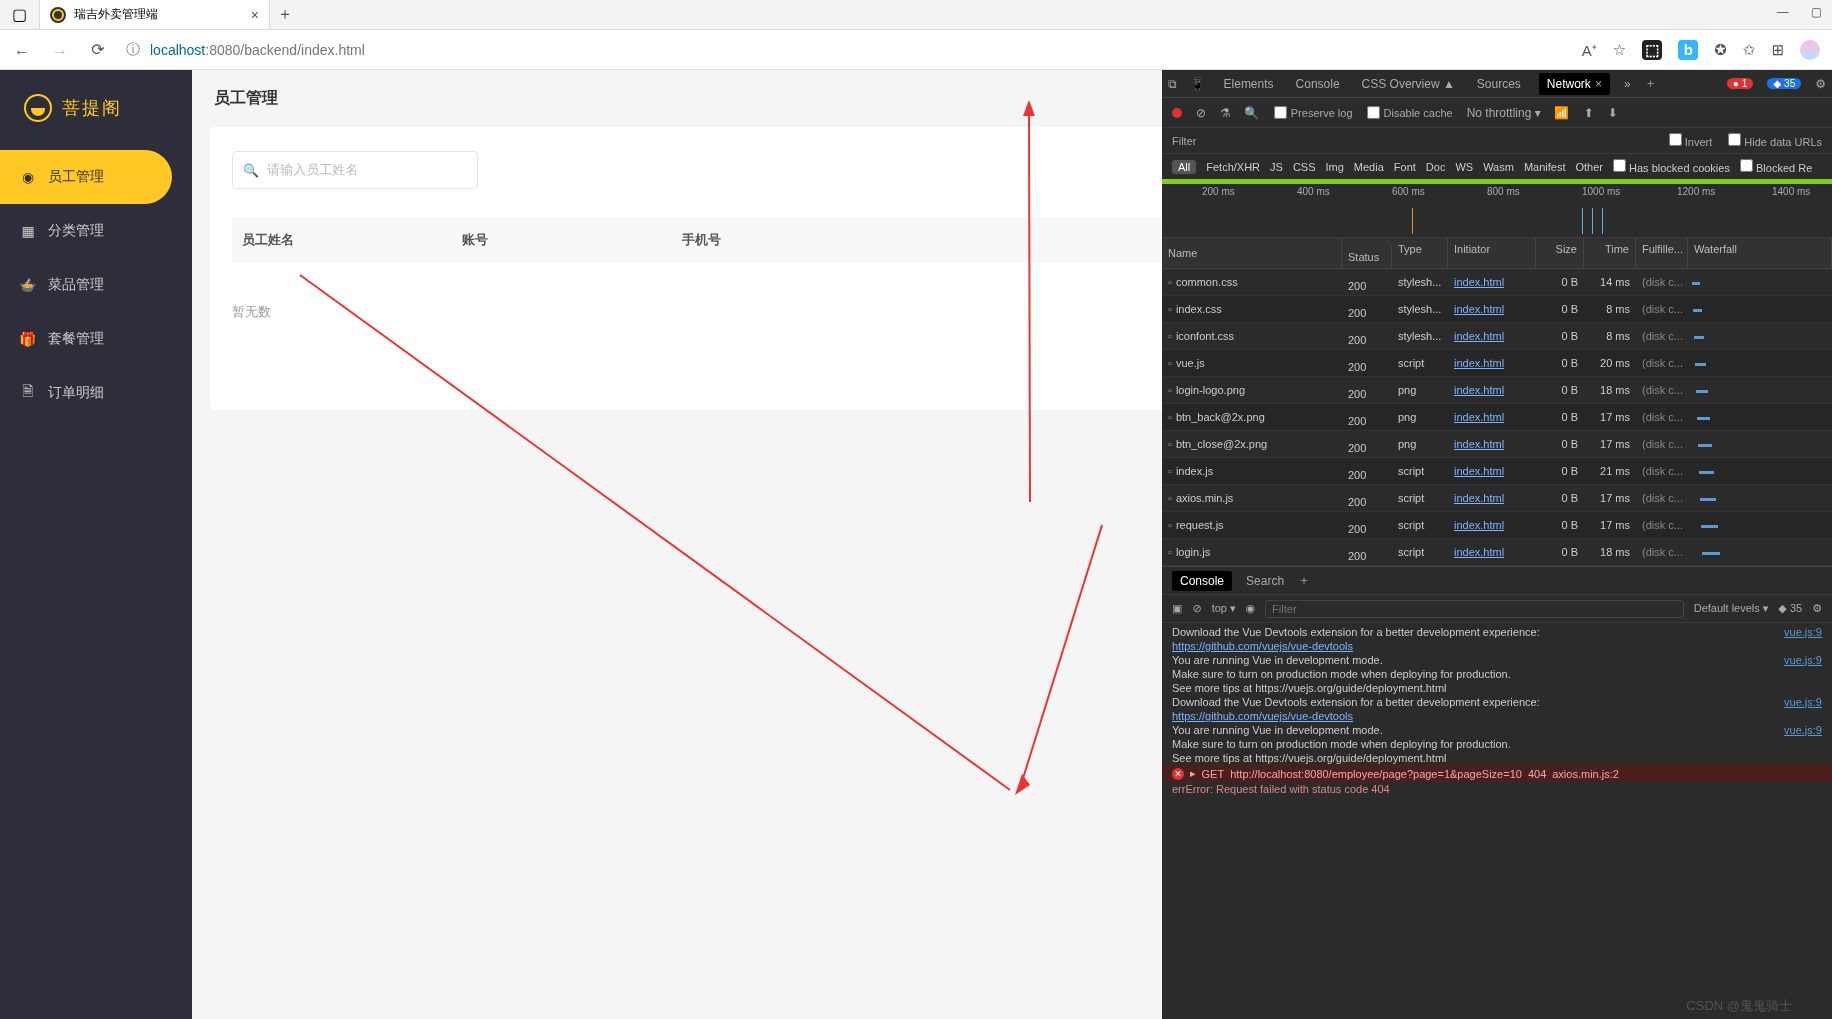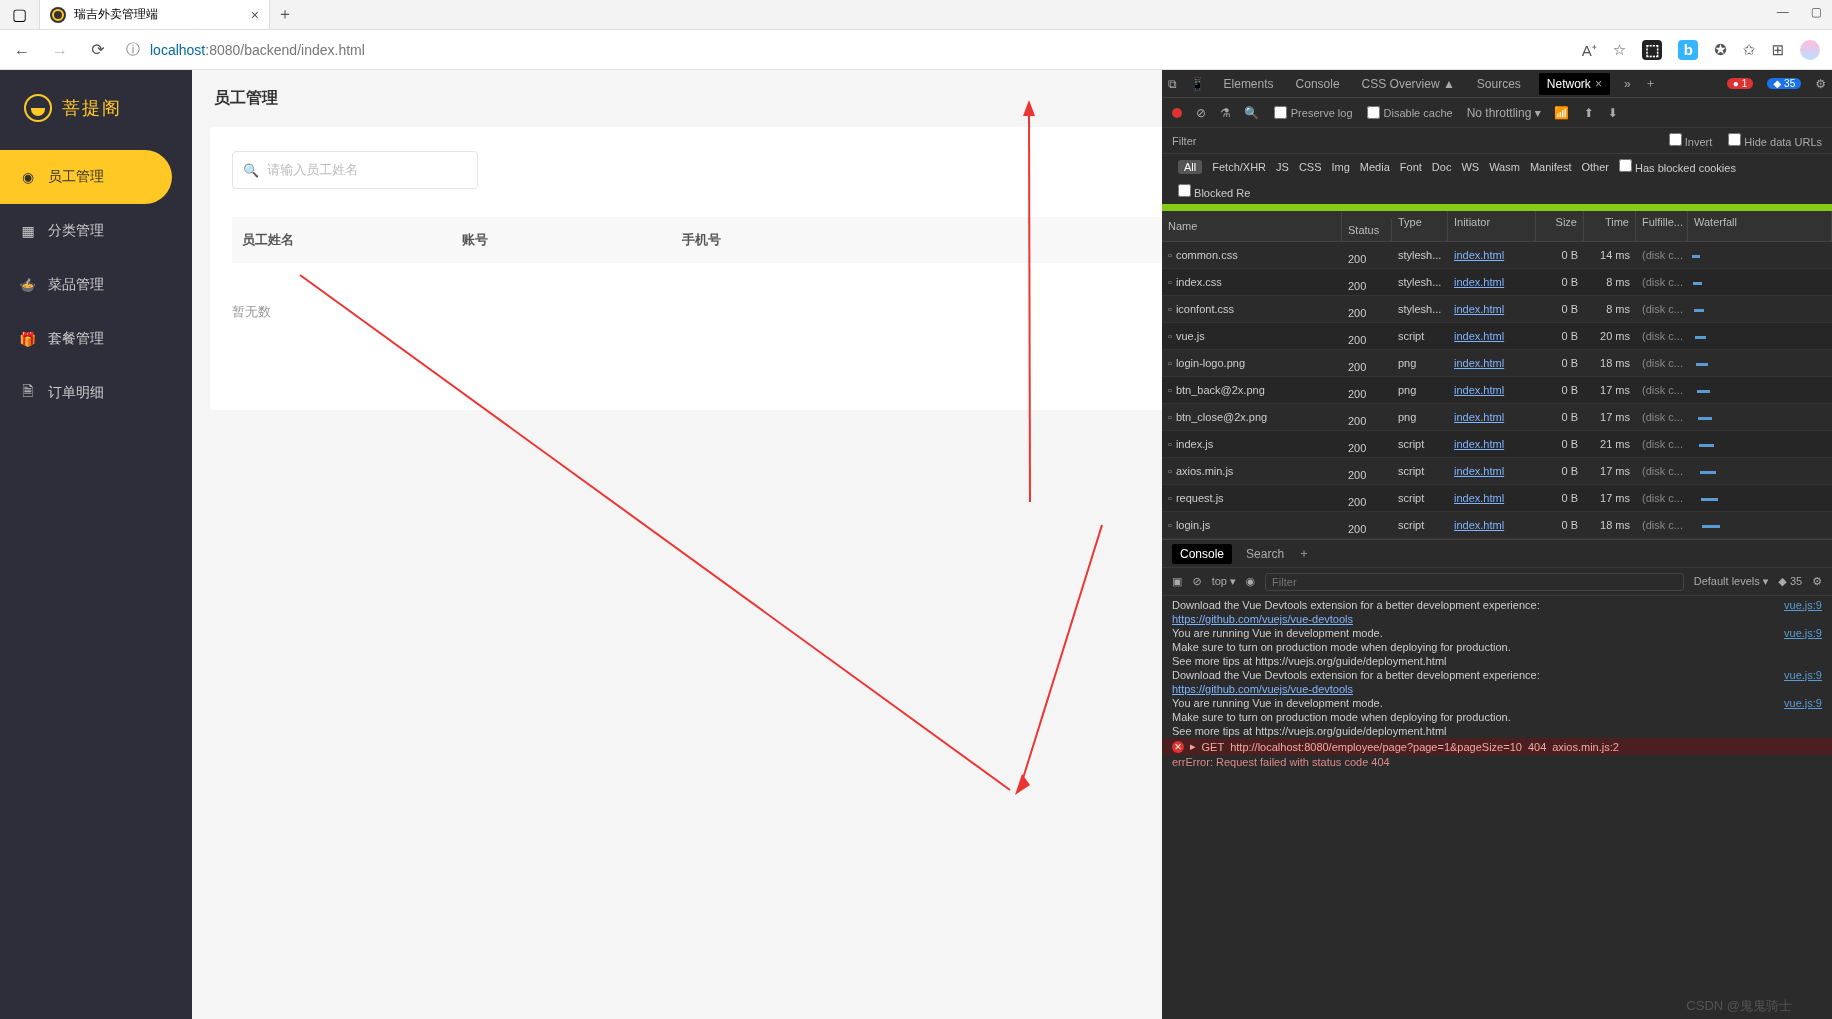--- a/index.html
+++ b/index.html
@@ -56,21 +56,21 @@
 .dt-tabs .t{ padding:4px 4px; cursor:pointer;}
 .dt-tabs .t.active{ color:#fff; background:#000; border-radius:2px; padding:4px 8px;text-align:center;}
 .dt-tabs .t .x{ margin-left:4px; color:#aaa;}
 .dt-tabs .badge{ background:#d33; color:#fff; border-radius:8px; padding:0 6px; font-size:10px; display:inline-flex; align-items:center; gap:3px;}
 .dt-tabs .badge.blue{ background:#1a73e8;}
 .dt-tabs .spacer{flex:1;}
 .dt-toolbar{ height:30px; display:flex; align-items:center; gap:14px; padding:0 10px; border-bottom:1px solid #3a3a3a; color:#aaa;}
 .dt-toolbar .rec{ width:10px; height:10px; border-radius:50%; background:#d33;}
 .dt-toolbar label{ display:flex; align-items:center; gap:4px; font-size:11px;}
 .dt-filter{ padding:5px 10px; display:flex; align-items:center; gap:16px; border-bottom:1px solid #3a3a3a; font-size:11px; color:#aaa;}
-.dt-types{ padding:5px 16px; display:flex; align-items:center; gap:10px; border-bottom:7px solid #84cc16; font-size:11px; flex-wrap:wrap;}
+.dt-types{ padding:5px 10px; display:flex; align-items:center; gap:10px; border-bottom:5px solid #84cc16; font-size:11px; flex-wrap:wrap;}
 .dt-types .pill{ cursor:pointer;}
 .dt-types .pill.active{ background:#555; color:#fff; border-radius:3px; padding:1px 6px;}
 .dt-3rd{ padding:4px 10px 6px 10px; border-bottom:1px solid #3a3a3a; font-size:11px;}
 .timeline{ height:54px; border-bottom:1px solid #3a3a3a; position:relative;}
 .timeline .tick{ position:absolute; top:2px; font-size:10px; color:#aaa;}
 .timeline .bar{ position:absolute; top:24px; width:1px; height:26px;}
 .net-head{ display:flex; background:#323232; border-bottom:1px solid #444; font-size:11px; color:#bbb;}
 .net-head > div{ padding:5px 6px; border-right:1px solid #444;}
 .net-body{ overflow:hidden; }
 .net-row{ display:flex; font-size:11px; border-bottom:1px solid #333; align-items:center;}
@@ -248,20 +248,33 @@
       <span class="pill">Media</span>
       <span class="pill">Font</span>
       <span class="pill">Doc</span>
       <span class="pill">WS</span>
       <span class="pill">Wasm</span>
       <span class="pill">Manifest</span>
       <span class="pill">Other</span>
       <label><input type="checkbox" style=""> <span>Has blocked cookies</span></label>
       <label><input type="checkbox" style=""> <span>Blocked Re</span></label>
     </div>
+    <div class="timeline" id="timeline">
+        <span class="tick" style="left: 40px;">200 ms</span>
+        <span class="tick" style="left: 135px;">400 ms</span>
+        <span class="tick" style="left: 230px;">600 ms</span>
+        <span class="tick" style="left: 325px;">800 ms</span>
+        <span class="tick" style="left: 420px;">1000 ms</span>
+        <span class="tick" style="left: 515px;">1200 ms</span>
+        <span class="tick" style="left: 610px;">1400 ms</span>
+        <div class="bar" style="left: 250px; background: rgb(232, 139, 58);"></div>
+        <div class="bar" style="left: 420px; background: rgb(91, 176, 232);"></div>
+        <div class="bar" style="left: 430px; background: rgb(91, 176, 232);"></div>
+        <div class="bar" style="left: 440px; background: rgb(91, 176, 232);"></div>
+      </div>
     <div class="net-head">
       <div class="c-name">Name</div>
       <div class="c-status">Status</div>
       <div class="c-type">Type</div>
       <div class="c-ini">Initiator</div>
       <div class="c-size">Size</div>
       <div class="c-time">Time</div>
       <div class="c-ful">Fulfille...</div>
       <div class="c-wf">Waterfall</div>
     </div>

